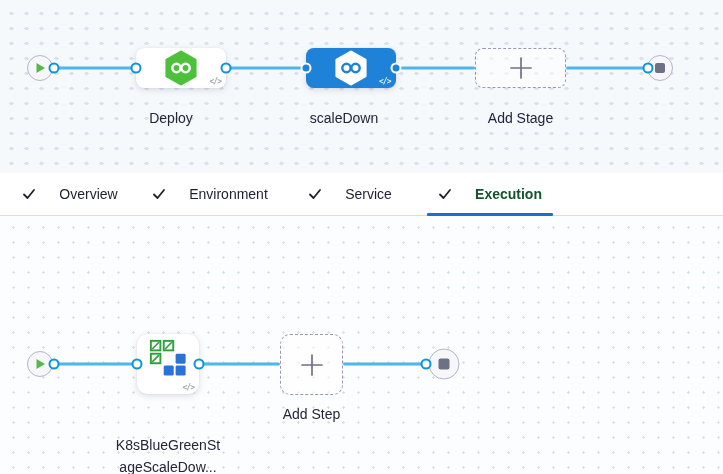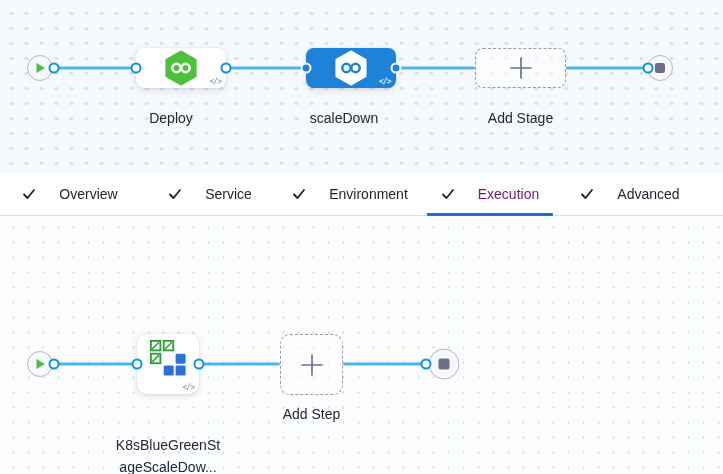--- a/index.html
+++ b/index.html
@@ -53,21 +53,21 @@
   
   .node-label{position:absolute;transform:translateX(-50%);font-size:14px;color:#25253a;
         text-align:center;white-space:nowrap;z-index:2;}
   .node-label.pre{white-space:pre-line;line-height:22px;margin-top:35px;}
 
   
   .tabbar{height:42px;background:#fff;border-bottom:1px solid #d9dbe6;
         display:flex;align-items:stretch;position:relative;z-index:5;}
   .tab{width:140px;display:flex;align-items:center;justify-content:center;gap:23px;
         font-size:14px;color:#1f1f30;position:relative;cursor:pointer;}
-  .tab.active span{font-weight:normal;color:#701a75;}
+  .tab.active span{font-weight:bold;color:#14532d;}
   .tab.active::after{content:"";position:absolute;left:7px;right:7px;bottom:-1px;height:3px;
         background:#1c6fd1;border-radius:1px;}
 </style>
 </head>
 <body>
 
 <div class="screen">
 
   <div class="canvas top">
 
@@ -133,39 +133,33 @@
     <div class="tab">
       <svg width="14" height="14" viewBox="0 0 14 14">
         <polyline points="2,7.5 5.5,11 12,3" fill="none" stroke="#20202e" stroke-width="1.8" stroke-linecap="round" stroke-linejoin="round"></polyline>
       </svg>
       <span>Overview</span>
     </div>
     <div class="tab">
       <svg width="14" height="14" viewBox="0 0 14 14">
         <polyline points="2,7.5 5.5,11 12,3" fill="none" stroke="#20202e" stroke-width="1.8" stroke-linecap="round" stroke-linejoin="round"></polyline>
       </svg>
+      <span>Environment</span>
+    </div>
+    <div class="tab">
+      <svg width="14" height="14" viewBox="0 0 14 14">
+        <polyline points="2,7.5 5.5,11 12,3" fill="none" stroke="#20202e" stroke-width="1.8" stroke-linecap="round" stroke-linejoin="round"></polyline>
+      </svg>
       <span>Service</span>
     </div>
-    <div class="tab">
-      <svg width="14" height="14" viewBox="0 0 14 14">
-        <polyline points="2,7.5 5.5,11 12,3" fill="none" stroke="#20202e" stroke-width="1.8" stroke-linecap="round" stroke-linejoin="round"></polyline>
-      </svg>
-      <span>Environment</span>
-    </div>
     <div class="tab active">
       <svg width="14" height="14" viewBox="0 0 14 14">
         <polyline points="2,7.5 5.5,11 12,3" fill="none" stroke="#20202e" stroke-width="1.8" stroke-linecap="round" stroke-linejoin="round"></polyline>
       </svg>
       <span>Execution</span>
-    </div>
-    <div class="tab">
-      <svg width="14" height="14" viewBox="0 0 14 14">
-        <polyline points="2,7.5 5.5,11 12,3" fill="none" stroke="#20202e" stroke-width="1.8" stroke-linecap="round" stroke-linejoin="round"></polyline>
-      </svg>
-      <span>Advanced</span>
     </div>
   </div>
 
   <div class="canvas bottom">
 
     <div class="edge" style="left:54px;top:148px;width:83px"></div>
     <div class="edge" style="left:199px;top:148px;width:81px"></div>
     <div class="edge" style="left:343px;top:148px;width:83px"></div>
 
     <div class="circle-node" style="left:40px;top:148px">

